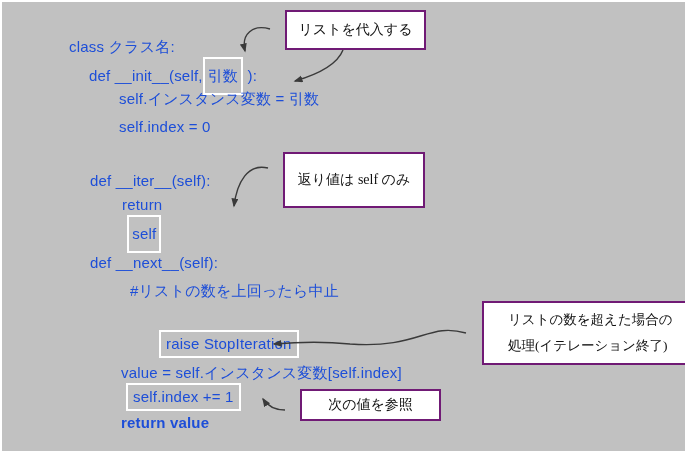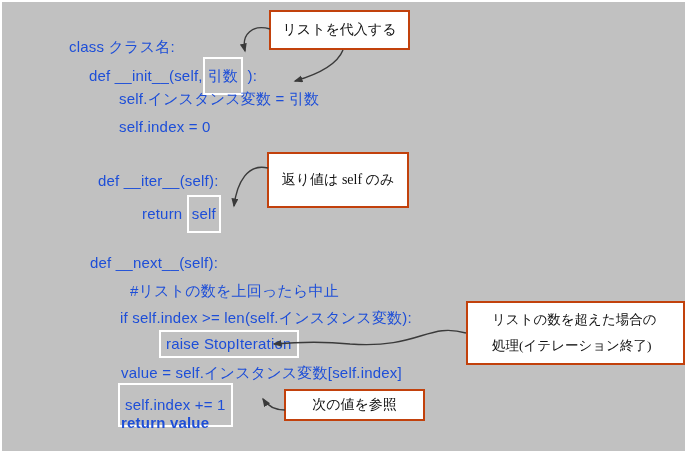--- a/index.html
+++ b/index.html
@@ -23,29 +23,30 @@
   .code-flex { display:flex; align-items:center; }
   .hl {
     border:2px solid #ffffff;
     padding:7px 3px;
     white-space:pre;
   }
   .callout {
     position:absolute;
     box-sizing:border-box;
     background:#ffffff;
-    border:2px solid #c2410c;
+    border:2px solid #701a75;
     font-family:"Liberation Serif","DejaVu Serif",serif;
     font-size:14px;
     color:#111111;
     display:flex;
     align-items:center;
     justify-content:center;
     text-align:center;
     line-height:18px;
+    margin-left:16px;
   }
   .callout.two-line {
     flex-direction:column;
     align-items:flex-start;
     justify-content:center;
     text-align:left;
     padding:4px 24px;
     font-size:13.5px;
     line-height:26px;
   }
@@ -67,38 +68,37 @@
 
   <div class="code-line" style="left:67px;  top:35px;">class クラス名:</div>
 
   <div class="code-line code-flex" style="left:87px; top:55px;">
     <span>def __init__(self,</span><span class="hl"><span>引数</span></span><span> ):</span>
   </div>
 
   <div class="code-line" style="left:117px; top:87px;">self.インスタンス変数 = 引数</div>
   <div class="code-line" style="left:117px; top:115px;">self.index = 0</div>
 
-  <div class="code-line" style="left:96px;  top:169px;text-align:center;">def __iter__(self):</div>
+  <div class="code-line" style="left:88px;  top:169px;text-align:center;">def __iter__(self):</div>
 
-  <div class="code-line code-flex" style="left:140px; top:193px;">
+  <div class="code-line code-flex" style="left:120px; top:193px;flex-direction:column;">
     <span>return </span><span class="hl"><span>self</span></span>
   </div>
 
   <div class="code-line" style="left:88px;  top:251px;">def __next__(self):</div>
   <div class="code-line" style="left:128px; top:279px;">#リストの数を上回ったら中止</div>
-  <div class="code-line" style="left:118px; top:306px;">if self.index &gt;= len(self.インスタンス変数):</div>
 
   <div class="code-line code-flex" style="left:157px; top:328px;">
     <span class="hl" style="padding:2px 5px;"><span>raise StopIteration</span></span>
   </div>
 
   <div class="code-line" style="left:119px; top:361px;">value = self.インスタンス変数[self.index]</div>
 
   <div class="code-line code-flex" style="left:116px; top:381px;">
-    <span class="hl" style="padding:10px 5px;"><span>self.index += 1</span></span>
+    <span class="hl" style="padding:2px 5px;margin-left:8px;"><span>self.index += 1</span></span>
   </div>
 
   <div class="code-line" style="left:119px; top:411px;font-weight:bold;">return value</div>
 
   <div class="callout" style="left:267px; top:8px;   width:141px; height:40px;">
     <span>リストを代入する</span>
   </div>
 
   <div class="callout" style="left:265px; top:150px; width:142px; height:56px;">
     <span>返り値は self のみ</span>

